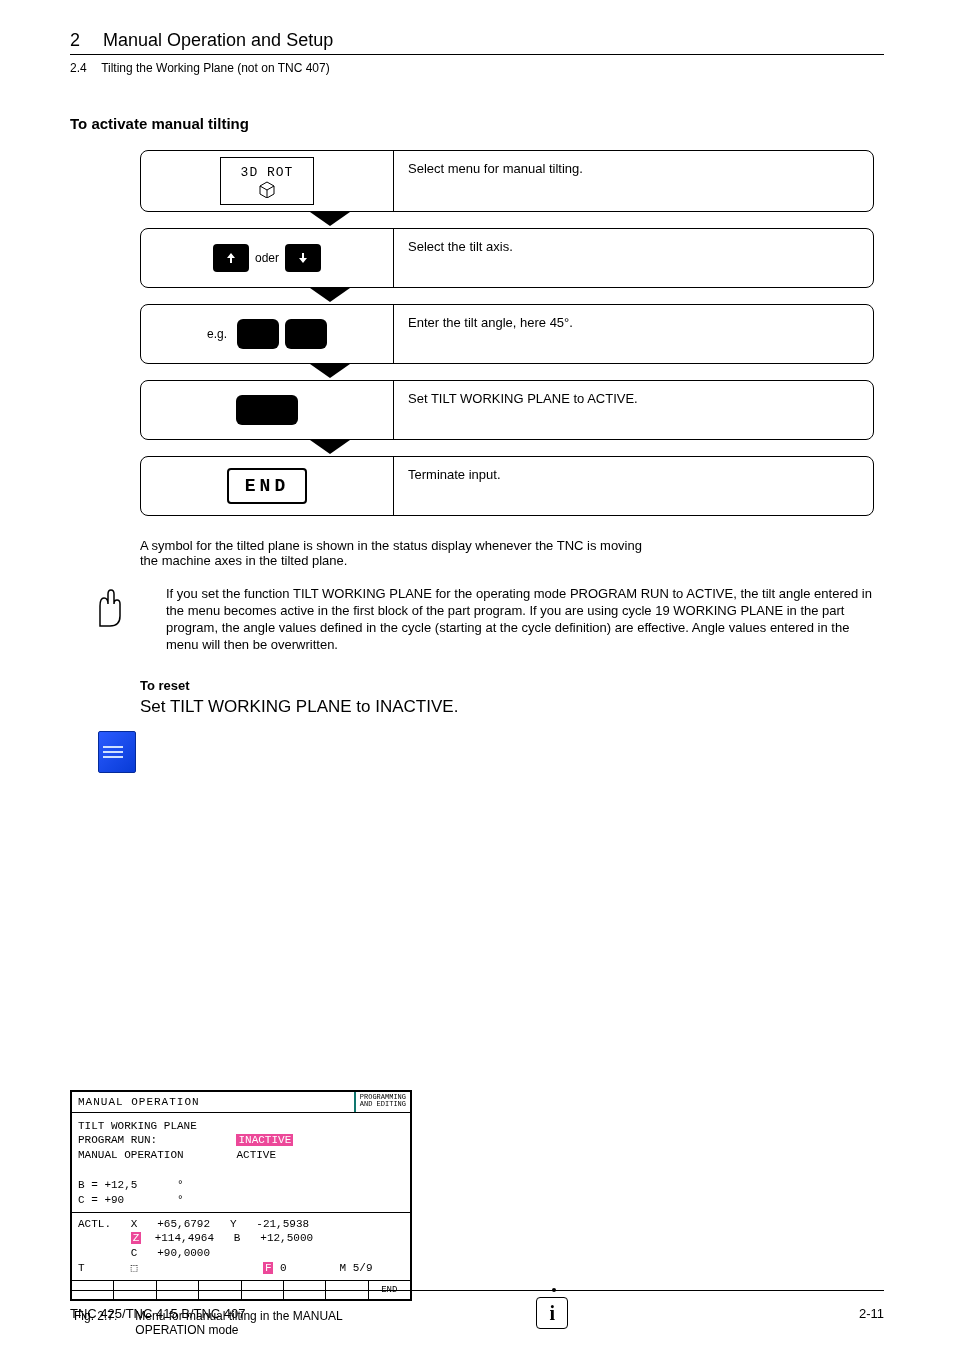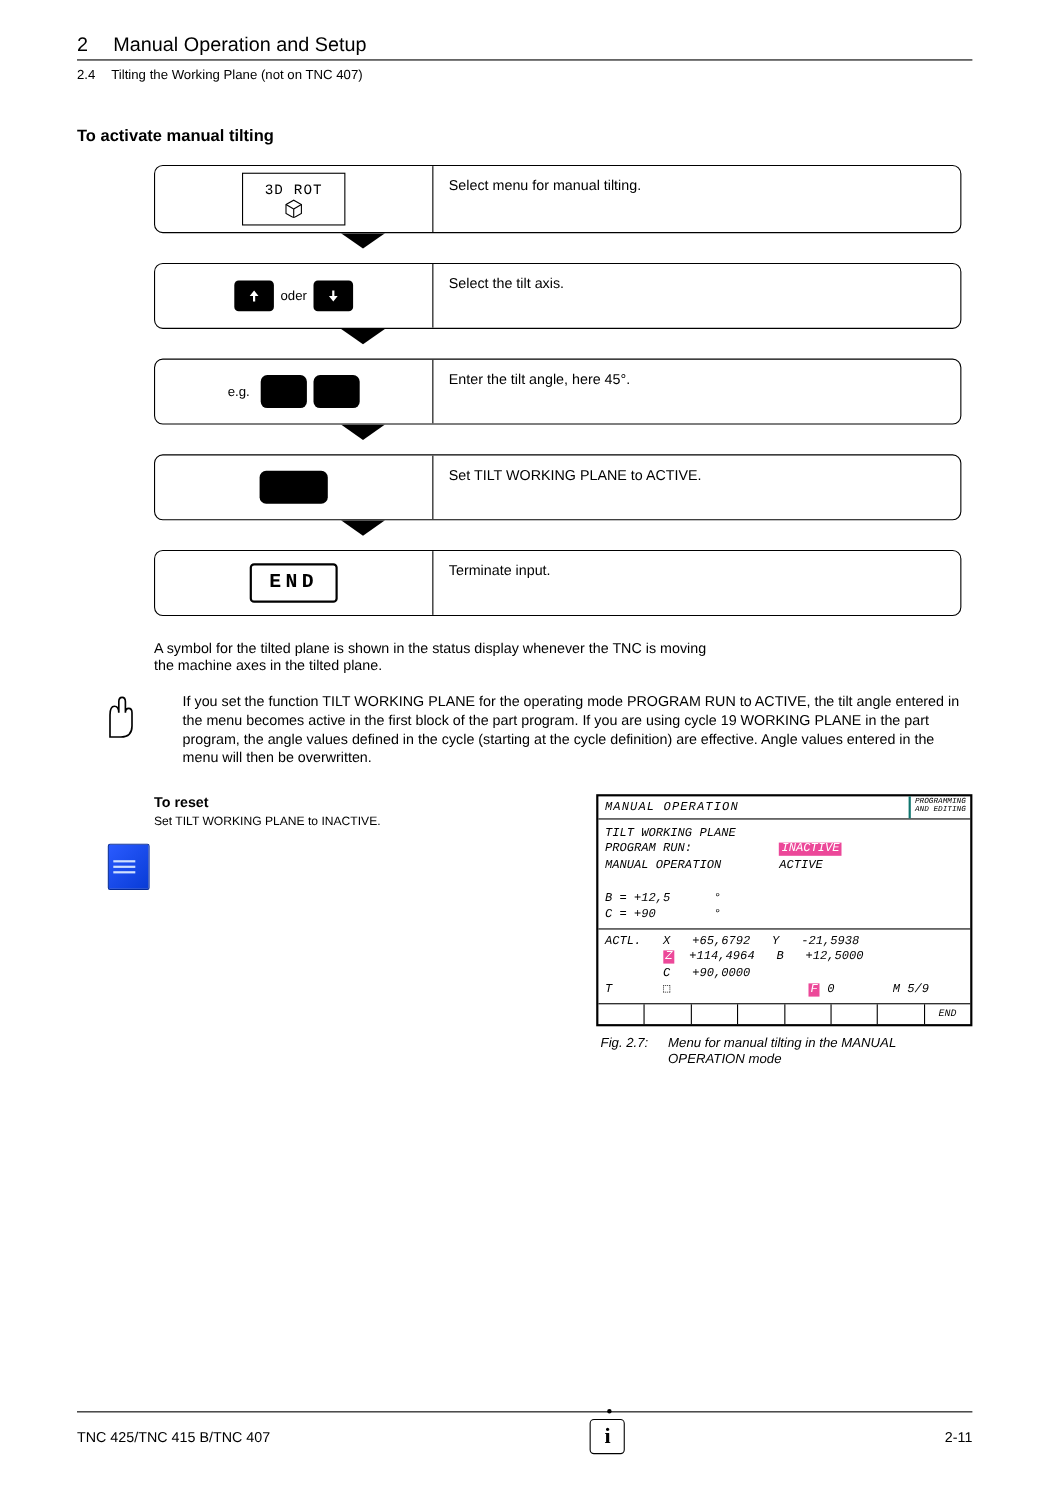--- a/index.html
+++ b/index.html
@@ -34,21 +34,20 @@
   .steps {
     margin-left: 70px;
     margin-right: 10px;
   }
   .step-row {
     display: flex;
     border: 1px solid #000;
     border-radius: 8px;
     overflow: hidden;
     min-height: 58px;
-    margin-top: 11px;
   }
   .step-key-cell {
     flex: 0 0 240px;
     border-right: 1px solid #000;
     display: flex;
     align-items: center;
     justify-content: center;
     padding: 6px;
     gap: 6px;
   }
@@ -118,31 +117,32 @@
   .note-row .icon-col { flex: 0 0 44px; }
   .note-row .text-col { flex:1; font-size: 13px; line-height: 1.3; }
 
   .reset-title {
     font-size: 13px;
     font-weight: bold;
     margin-left: 70px;
     margin-bottom: 4px;
   }
   .reset-text {
-    font-size: 11px;
+    font-size: 17px;
     margin-left: 70px;
   }
 
   .two-col {
     display:flex;
     align-items:flex-start;
-    gap: 56px;
+    gap: 32px;
+    flex-direction: column;
   }
   .left-col { flex: 0 0 380px; }
-  .right-col { flex: 1; font-style: italic; }
+  .right-col { flex: 1; }
 
   .screen {
     border: 2px solid #000;
     width: 338px;
     font-family: "Lucida Console","Courier New",monospace;
     font-size: 11px;
     background:#fff;
     margin-left: auto;
   }
   .screen .titlebar {

